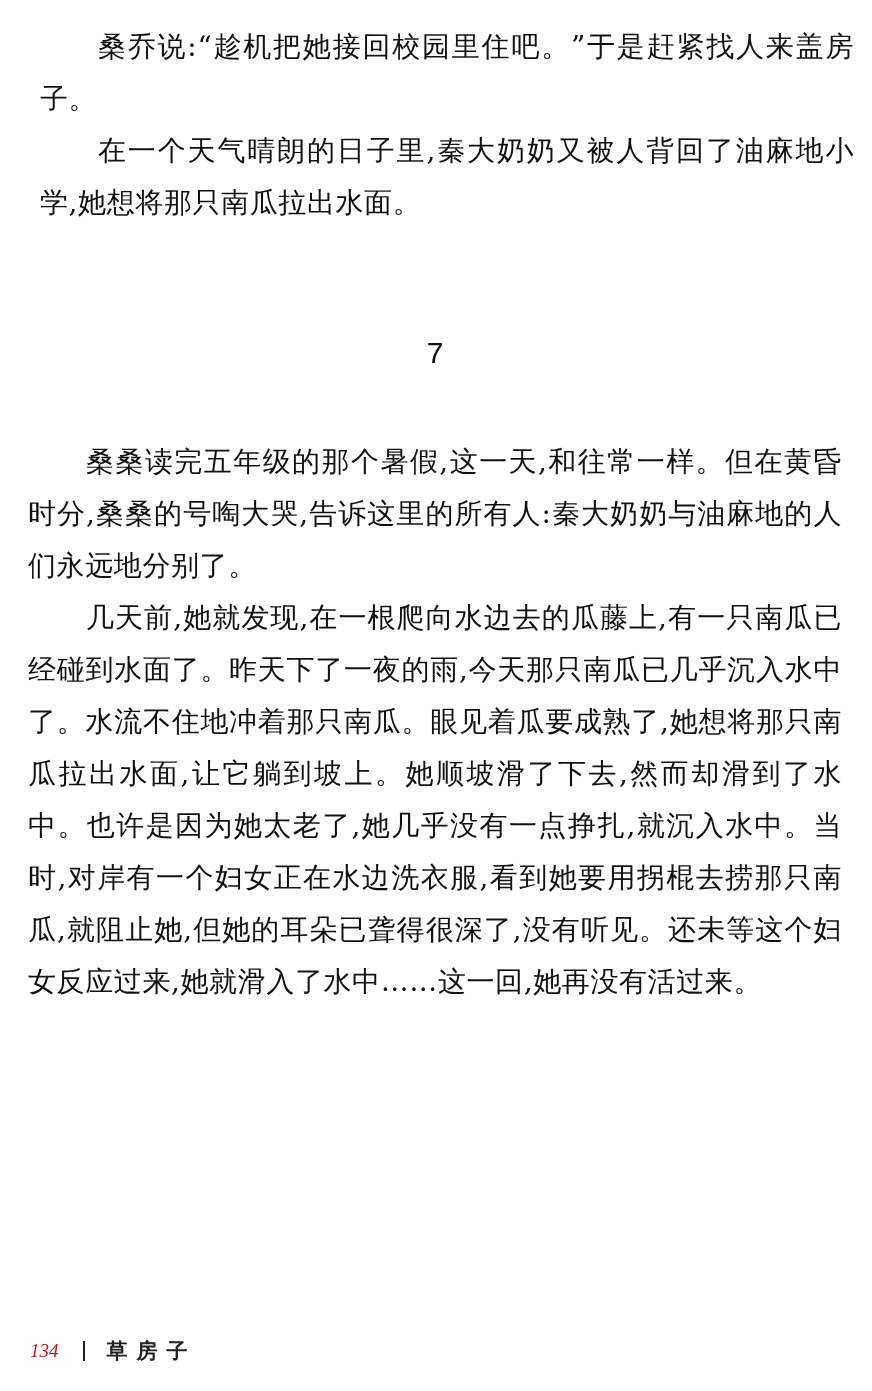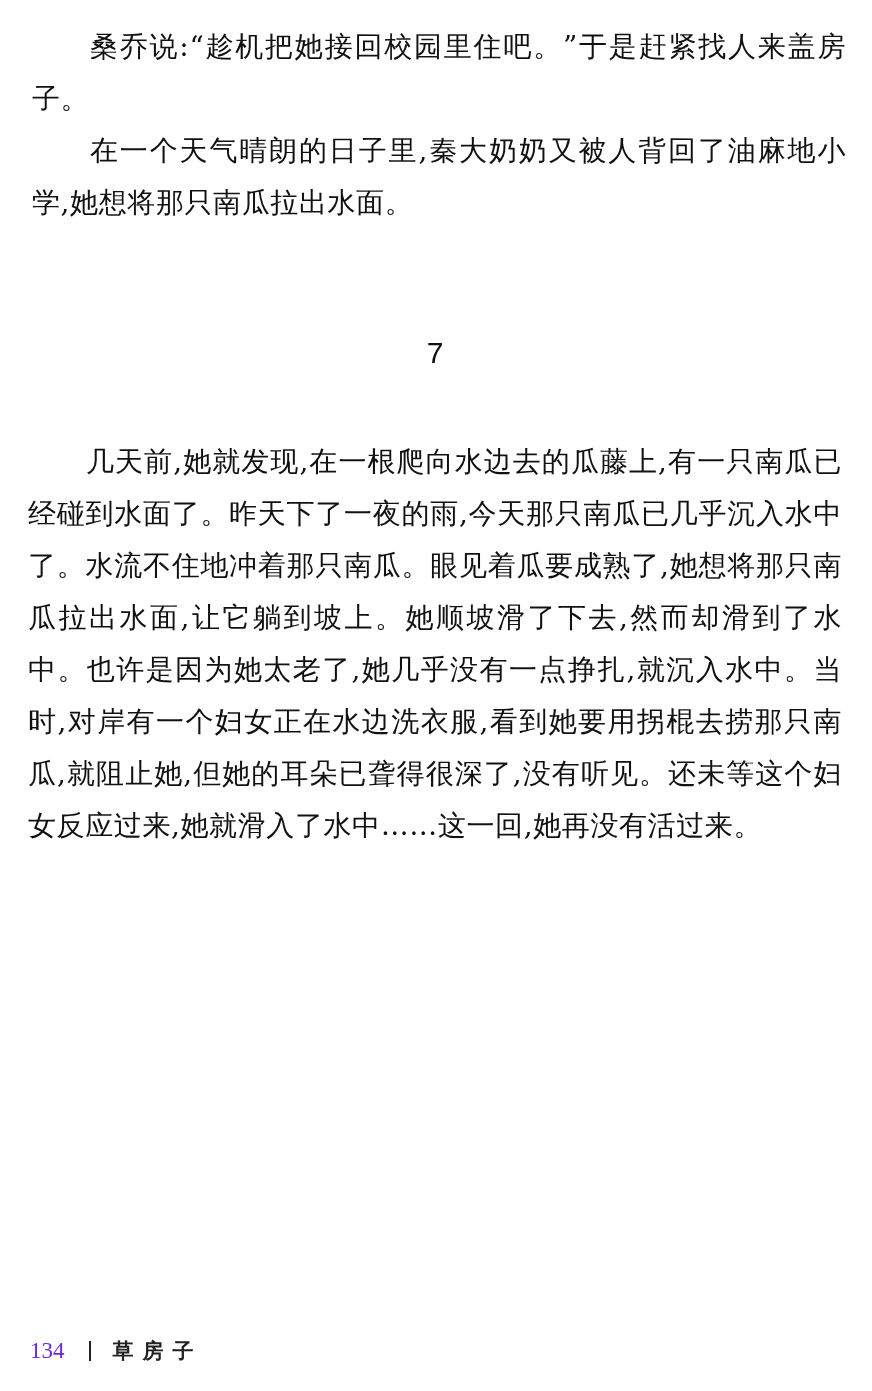--- a/index.html
+++ b/index.html
@@ -25,21 +25,21 @@
     margin: 0;
     font-size: 28px;
     line-height: 52px;
     text-indent: 58px;
     text-align: justify;
     letter-spacing: 0.6px;
     word-break: break-all;
   }
   .block-top {
     position: absolute;
-    left: 4px;
+    left: 12px;
     top: 21px;
     width: 814px;
   }
   .chapter-num {
     position: absolute;
     left: 0;
     top: 333px;
     width: 814px;
     text-align: center;
     font-family: "Liberation Sans", sans-serif;
@@ -56,22 +56,23 @@
   .footer {
     position: absolute;
     left: 30px;
     top: 1333px;
     height: 36px;
     display: flex;
     align-items: center;
   }
   .page-number {
     font-family: "Liberation Serif", serif;
-    font-size: 23px;
-    color: #6d28d9;
+    font-style: italic;
+    font-size: 19px;
+    color: #b91c1c;
   }
   .footer-sep {
     display: inline-block;
     width: 2px;
     height: 20px;
     background: #222;
     margin-left: 24px;
     margin-right: 22px;
   }
   .book-title {
@@ -88,20 +89,21 @@
 <div class="page">
 
   <div class="block-top">
     <p class="para">桑乔说:“趁机把她接回校园里住吧。”于是赶紧找人来盖房子。</p>
     <p class="para">在一个天气晴朗的日子里,秦大奶奶又被人背回了油麻地小学,她想将那只南瓜拉出水面。</p>
   </div>
 
   <div class="chapter-num">7</div>
 
   <div class="block-main">
+    <p class="para">桑桑读完五年级的那个暑假,这一天,和往常一样。但在黄昏时分,桑桑的号啕大哭,告诉这里的所有人:秦大奶奶与油麻地的人们永远地分别了。</p>
     <p class="para">几天前,她就发现,在一根爬向水边去的瓜藤上,有一只南瓜已经碰到水面了。昨天下了一夜的雨,今天那只南瓜已几乎沉入水中了。水流不住地冲着那只南瓜。眼见着瓜要成熟了,她想将那只南瓜拉出水面,让它躺到坡上。她顺坡滑了下去,然而却滑到了水中。也许是因为她太老了,她几乎没有一点挣扎,就沉入水中。当时,对岸有一个妇女正在水边洗衣服,看到她要用拐棍去捞那只南瓜,就阻止她,但她的耳朵已聋得很深了,没有听见。还未等这个妇女反应过来,她就滑入了水中……这一回,她再没有活过来。</p>
   </div>
 
 </div>
 
 <div class="footer">
   <span class="page-number">134</span>
   <span class="footer-sep"></span>
   <span class="book-title">草房子</span>
 </div>

